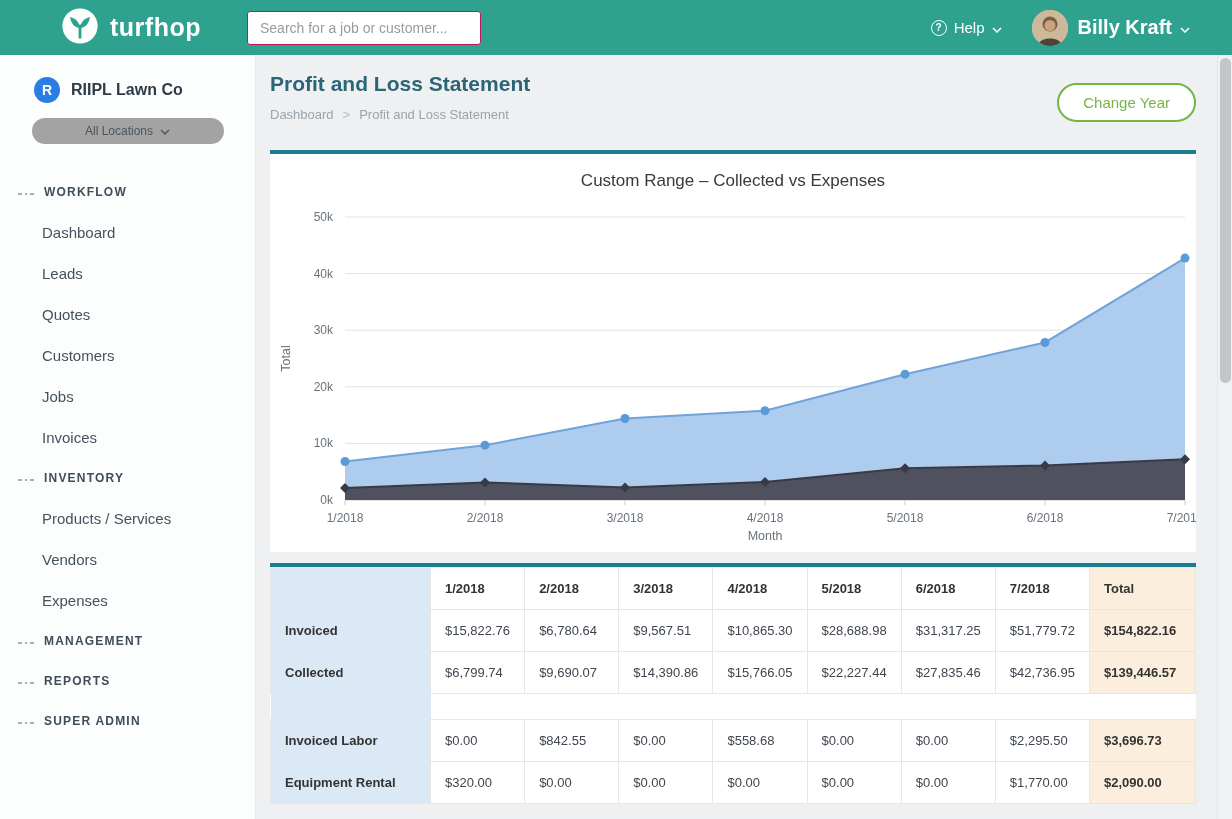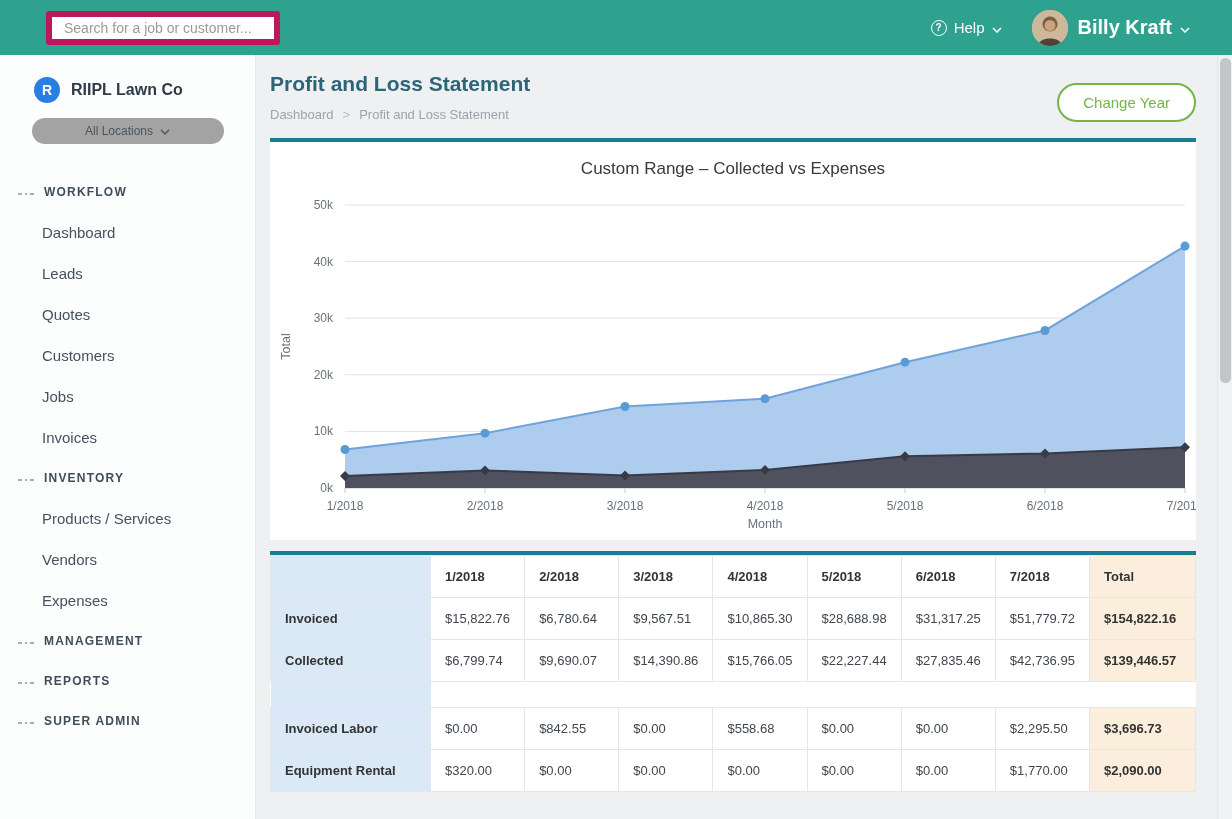--- a/index.html
+++ b/index.html
@@ -5,21 +5,21 @@
   * { margin:0; padding:0; box-sizing:border-box; }
   html,body { width:1232px; height:819px; overflow:hidden; }
   body { font-family:"Liberation Sans", sans-serif; background:#eef0f1; position:relative; }
 
   
   .topbar { position:absolute; top:0; left:0; width:1232px; height:55px;
     background:#2fa28f; display:flex; align-items:center; z-index:20; }
   .brand { display:flex; align-items:center; gap:10px; padding-left:60px; }
   .brand-text { color:#fff; font-size:25px; font-weight:700; letter-spacing:.5px; }
   .search-wrap { margin-left:46px; }
-  .search-input { width:234px; height:34px; border:6px solid #be185d; border-radius:3px;
+  .search-input { width:234px; height:34px; border:1px solid #be185d; border-radius:3px;
     padding:0 12px; font-size:14px; color:#555; outline:none; font-family:inherit; }
   .search-input::placeholder { color:#9a9a9a; }
   .top-right { margin-left:auto; display:flex; align-items:center; padding-right:42px; }
   .help-group { display:flex; align-items:center; gap:7px; color:#fff; font-size:15px; cursor:pointer; }
   .help-circle { width:16px; height:16px; border:1.4px solid #fff; border-radius:50%;
     display:flex; align-items:center; justify-content:center; font-size:10px; font-weight:700; }
   .avatar { width:36px; height:36px; border-radius:50%; overflow:hidden; margin-left:30px;
     background:#d9c7ae; flex:none; cursor:pointer; }
   .user-name { color:#fff; font-size:20px; font-weight:700; margin:0 8px 0 10px; cursor:pointer; }
 
@@ -44,21 +44,21 @@
   .page-header { display:flex; align-items:flex-end; padding-top:17px; }
   .page-title { font-size:21px; font-weight:700; color:#2c6577; }
   .breadcrumb { margin-top:11px; font-size:13px; color:#9aa4ac; display:flex; gap:9px; align-items:center; }
   .crumb-link { cursor:pointer; }
   .crumb-sep { color:#b4bcc2; }
   .change-year-btn { margin-left:auto; margin-top:6px; padding:9px 24px; background:#fff;
     border:2px solid #75b446; border-radius:22px; color:#75b446; font-size:15px;
     font-family:inherit; cursor:pointer; }
 
   .card { background:#fff; border-top:4px solid #1a7e93; }
-  .chart-card { margin-top:16px; height:402px; }
+  .chart-card { margin-top:28px; height:402px; }
   .chart-title { text-align:center; padding-top:17px; height:50px; font-size:17px; color:#3a3a3a; }
   .chart-svg { display:block; }
 
   .table-card { margin-top:11px; }
   table { width:100%; border-collapse:collapse; font-size:13px; color:#3f4650; table-layout:fixed; }
   th, td { border:1px solid #e6e6e6; padding:13px 14px; text-align:left;
     white-space:nowrap; overflow:hidden; font-weight:400; }
   thead th { font-weight:700; color:#333; }
   .label-cell { background:#dbe9f6; font-weight:700; color:#333; }
   .total-cell { background:#fceedd; font-weight:700; color:#333; }
@@ -68,20 +68,31 @@
   
   .scrollbar-track { position:absolute; top:55px; right:0; width:15px; bottom:0;
     background:#f0f1f2; border-left:1px solid #e4e6e8; z-index:30; }
   .scrollbar-thumb { position:absolute; top:3px; left:2px; width:11px; height:325px;
     background:#c2c6c9; border-radius:6px; cursor:pointer; }
 </style>
 </head>
 <body>
 
 <div class="topbar">
+  <div class="brand">
+    <span>
+      <svg width="40" height="40" viewBox="0 0 42 42">
+        <circle cx="21" cy="21" r="18.5" fill="#ffffff"></circle>
+        <path d="M21 33 L21 21" stroke="#2fa28f" stroke-width="3" stroke-linecap="round"></path>
+        <path d="M20.3 23 C14.5 22.5 11.5 17.5 10.5 11.5 C17 13 20 17 20.8 22.5 Z" fill="#2fa28f"></path>
+        <path d="M21.7 23 C27.5 22.5 30.5 17.5 31.5 11.5 C25 13 22 17 21.2 22.5 Z" fill="#2fa28f"></path>
+      </svg>
+    </span>
+    <span class="brand-text">turfhop</span>
+  </div>
   <div class="search-wrap">
     <input class="search-input" type="text" placeholder="Search for a job or customer..." style="">
   </div>
   <div class="top-right">
     <div class="help-group">
       <span class="help-circle">?</span>
       <span>Help</span>
       <span>
         <svg width="10" height="6" viewBox="0 0 10 6">
             <path d="M1 1l4 4 4-4" stroke="#fff" stroke-width="1.5" fill="none"></path>

